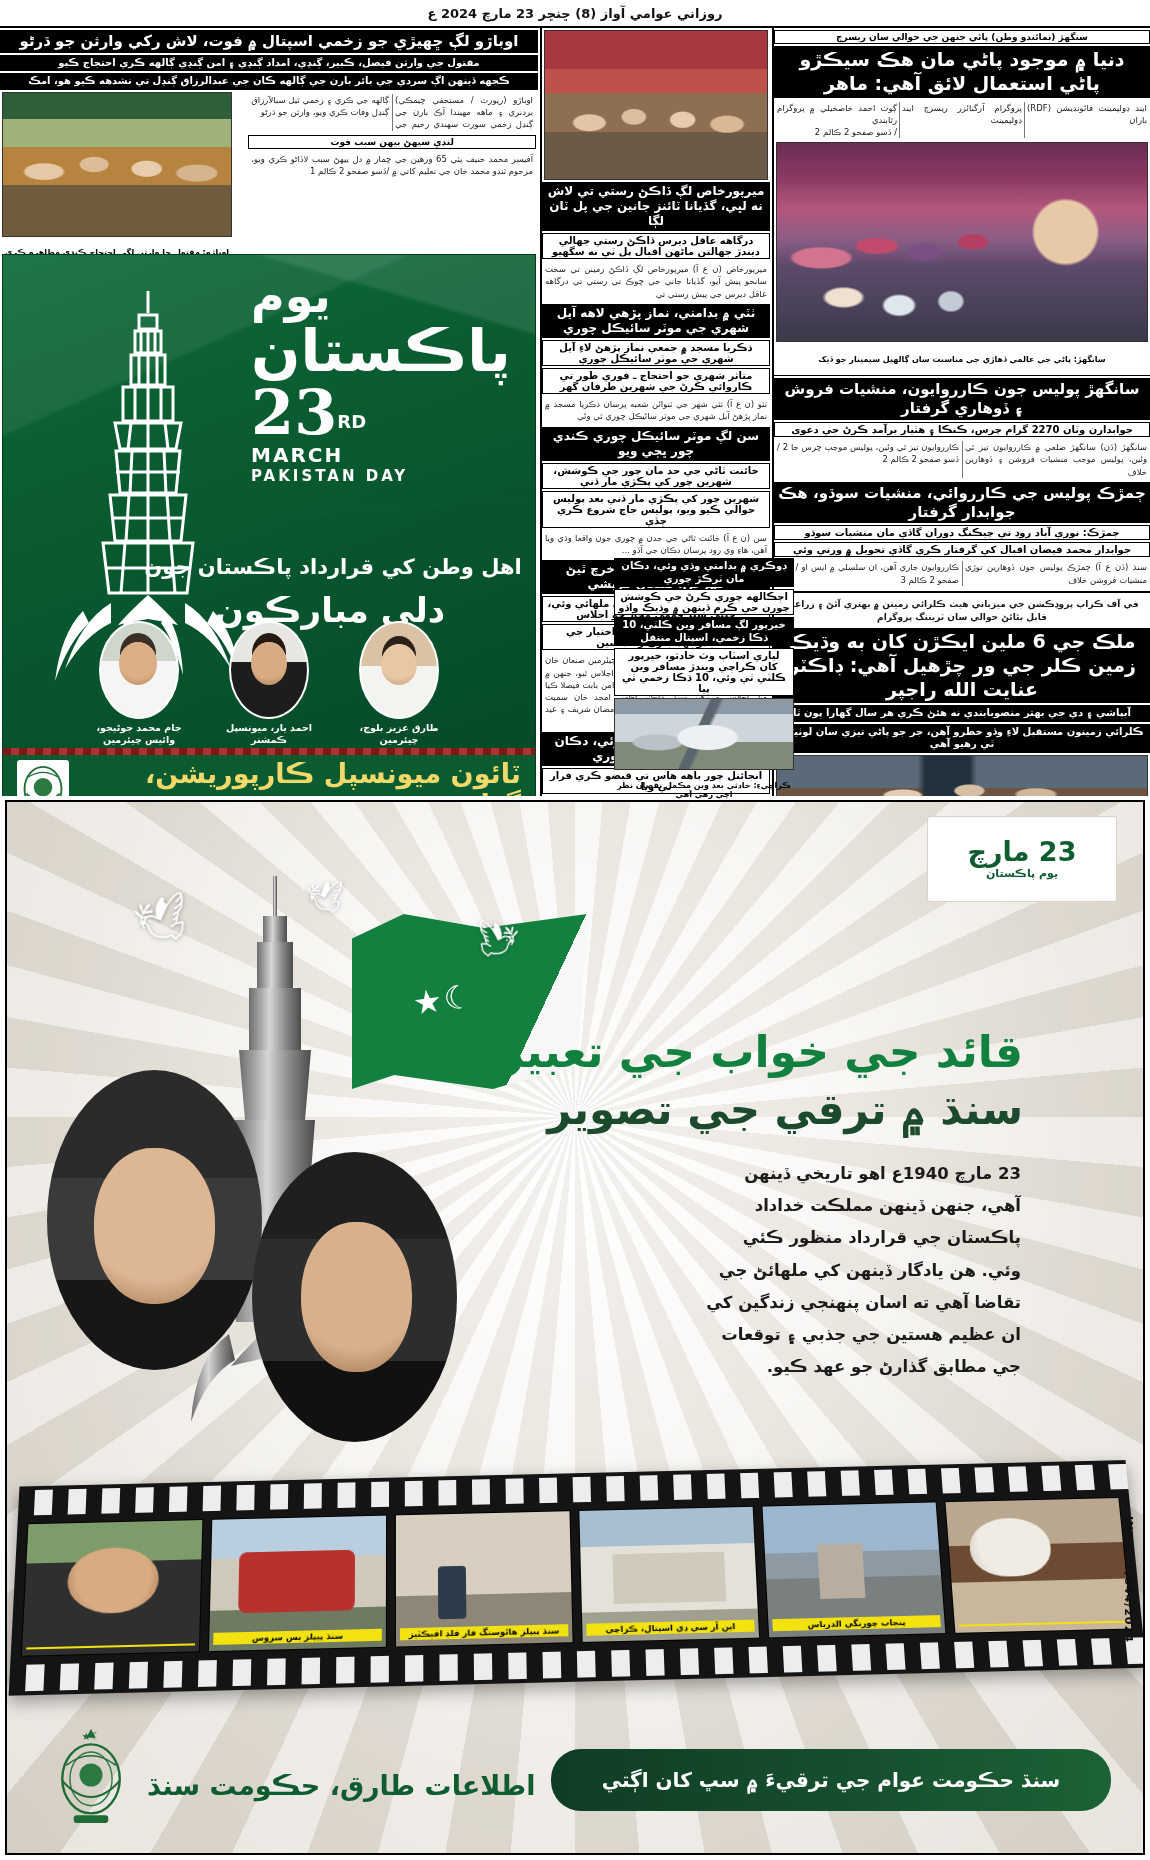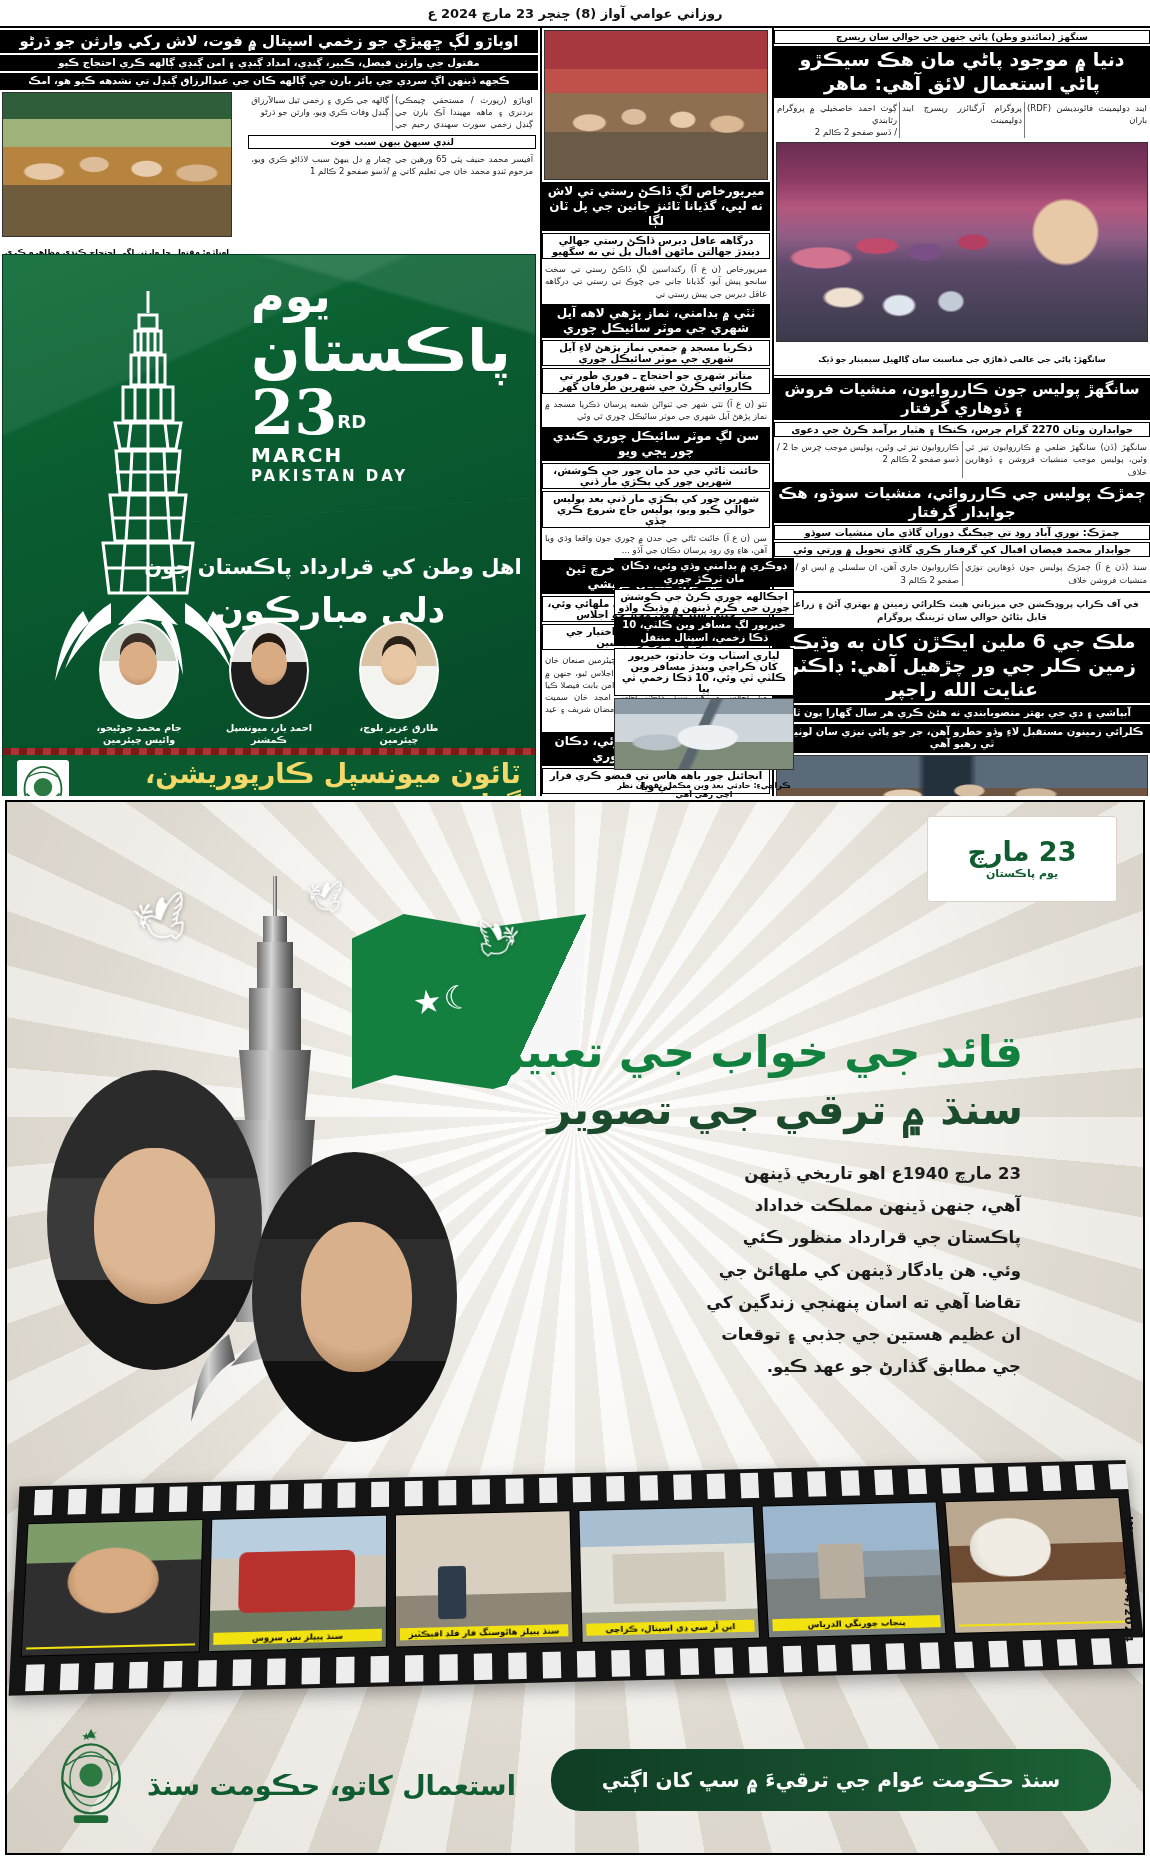--- a/index.html
+++ b/index.html
@@ -338,21 +338,21 @@
       <div class="hl sm">ڪلرائي زمينون مستقبل لاءِ وڏو خطرو آهن، جر جو پاڻي تيزي سان لوٺيانو ٿي رهيو آهي</div>
       <div class="photo ph-meeting" style="height:118px;margin:2px 2px;"></div>
 
     </div>
 
     <div class="col col-mid">
       <div class="photo ph-protest" style="height:150px;margin:2px;"></div>
 
       <div class="hl md">ميرپورخاص لڳ ڏاڪڻ رستي تي لاش نه لڀي، گڏيانا ٽائنز جانين جي پل ٽان لڳا</div>
       <div class="subhl">درگاهه عاقل ديرس ڏاڪڻ رستي جهالي ديندڙ جهالتن ماڻهن اقبال پل ٽي نه سگهيو</div>
-      <div class="body-txt">ميرپورخاص (ن ع آ) رکنداسين لڳ ڏاڪڻ رستي تي سخت سانحو پيش آيو، گڏيانا جاني جي چوڪ تي رستي تي درگاهه عاقل ديرس جي پيش رستي تي</div>
+      <div class="body-txt">ميرپورخاص (ن ع آ) ميرپورخاص لڳ ڏاڪڻ زمينن تي سخت سانحو پيش آيو، گڏيانا جاني جي چوڪ تي رستي تي درگاهه عاقل ديرس جي پيش رستي تي</div>
 
       <div class="hl md">ٺٽي ۾ بدامني، نماز پڙهي لاهه آيل شهري جي موٽر سائيڪل چوري</div>
       <div class="subhl">ذڪريا مسجد ۾ جمعي نماز پڙهڻ لاءِ آيل شهري جي موٽر سائيڪل چوري</div>
       <div class="subhl">متاثر شهري جو احتجاج ـ فوري طور تي ڪاروائي ڪرڻ جي شهرين طرفان گهر</div>
       <div class="body-txt">ٺٽو (ن ع آ) ٺٽي شهر جي ٽنوائن شعبه پرسان ذڪريا مسجد ۾ نماز پڙهڻ آيل شهري جي موٽر سائيڪل چوري ٿي وئي</div>
 
       <div class="hl md">سن لڳ موٽر سائيڪل چوري ڪندي چور ڀڄي ويو</div>
       <div class="subhl">خائنت ٿاڻي جي حد مان چور جي ڪوشش، شهرين چور کي پڪڙي مار ڏني</div>
       <div class="subhl">شهرين چور کي پڪڙي مار ڏني بعد پوليس حوالي ڪيو ويو، پوليس جاچ شروع ڪري ڇڏي</div>
       <div class="body-txt">سن (ن ع آ) خائنت ٿاڻي جي حدن ۾ چوري جون واقعا وڌي ويا آهن، هاءِ وي رود پرسان دڪان جي آڏو ...</div>
@@ -566,20 +566,20 @@
         <text x="48" y="18" font-size="11" text-anchor="middle" fill="#1f6b37">☾★</text>
         <ellipse cx="48" cy="58" rx="30" ry="36" fill="none" stroke="#1f6b37" stroke-width="2.5"></ellipse>
         <ellipse cx="48" cy="58" rx="22" ry="28" fill="none" stroke="#2c7a42" stroke-width="1.5"></ellipse>
         <circle cx="48" cy="54" r="12" fill="#2c7a42"></circle>
         <path d="M18 60 q30 34 60 0" fill="none" stroke="#1f6b37" stroke-width="2"></path>
         <path d="M22 44 q26 -20 52 0" fill="none" stroke="#1f6b37" stroke-width="1.5"></path>
         <rect x="30" y="96" width="36" height="8" rx="3" fill="#1f6b37"></rect>
       </svg>
     </div>
 
-    <div class="deptline">استعمال کاتو، حڪومت سنڌ</div>
+    <div class="deptline">اطلاعات طارق، حڪومت سنڌ</div>
 
     <div class="greenpill">
       <span>سنڌ حڪومت عوام جي ترقيءَ ۾ سڀ کان اڳتي</span>
     </div>
   </div>
 
 </div>
 
 </body></html>

